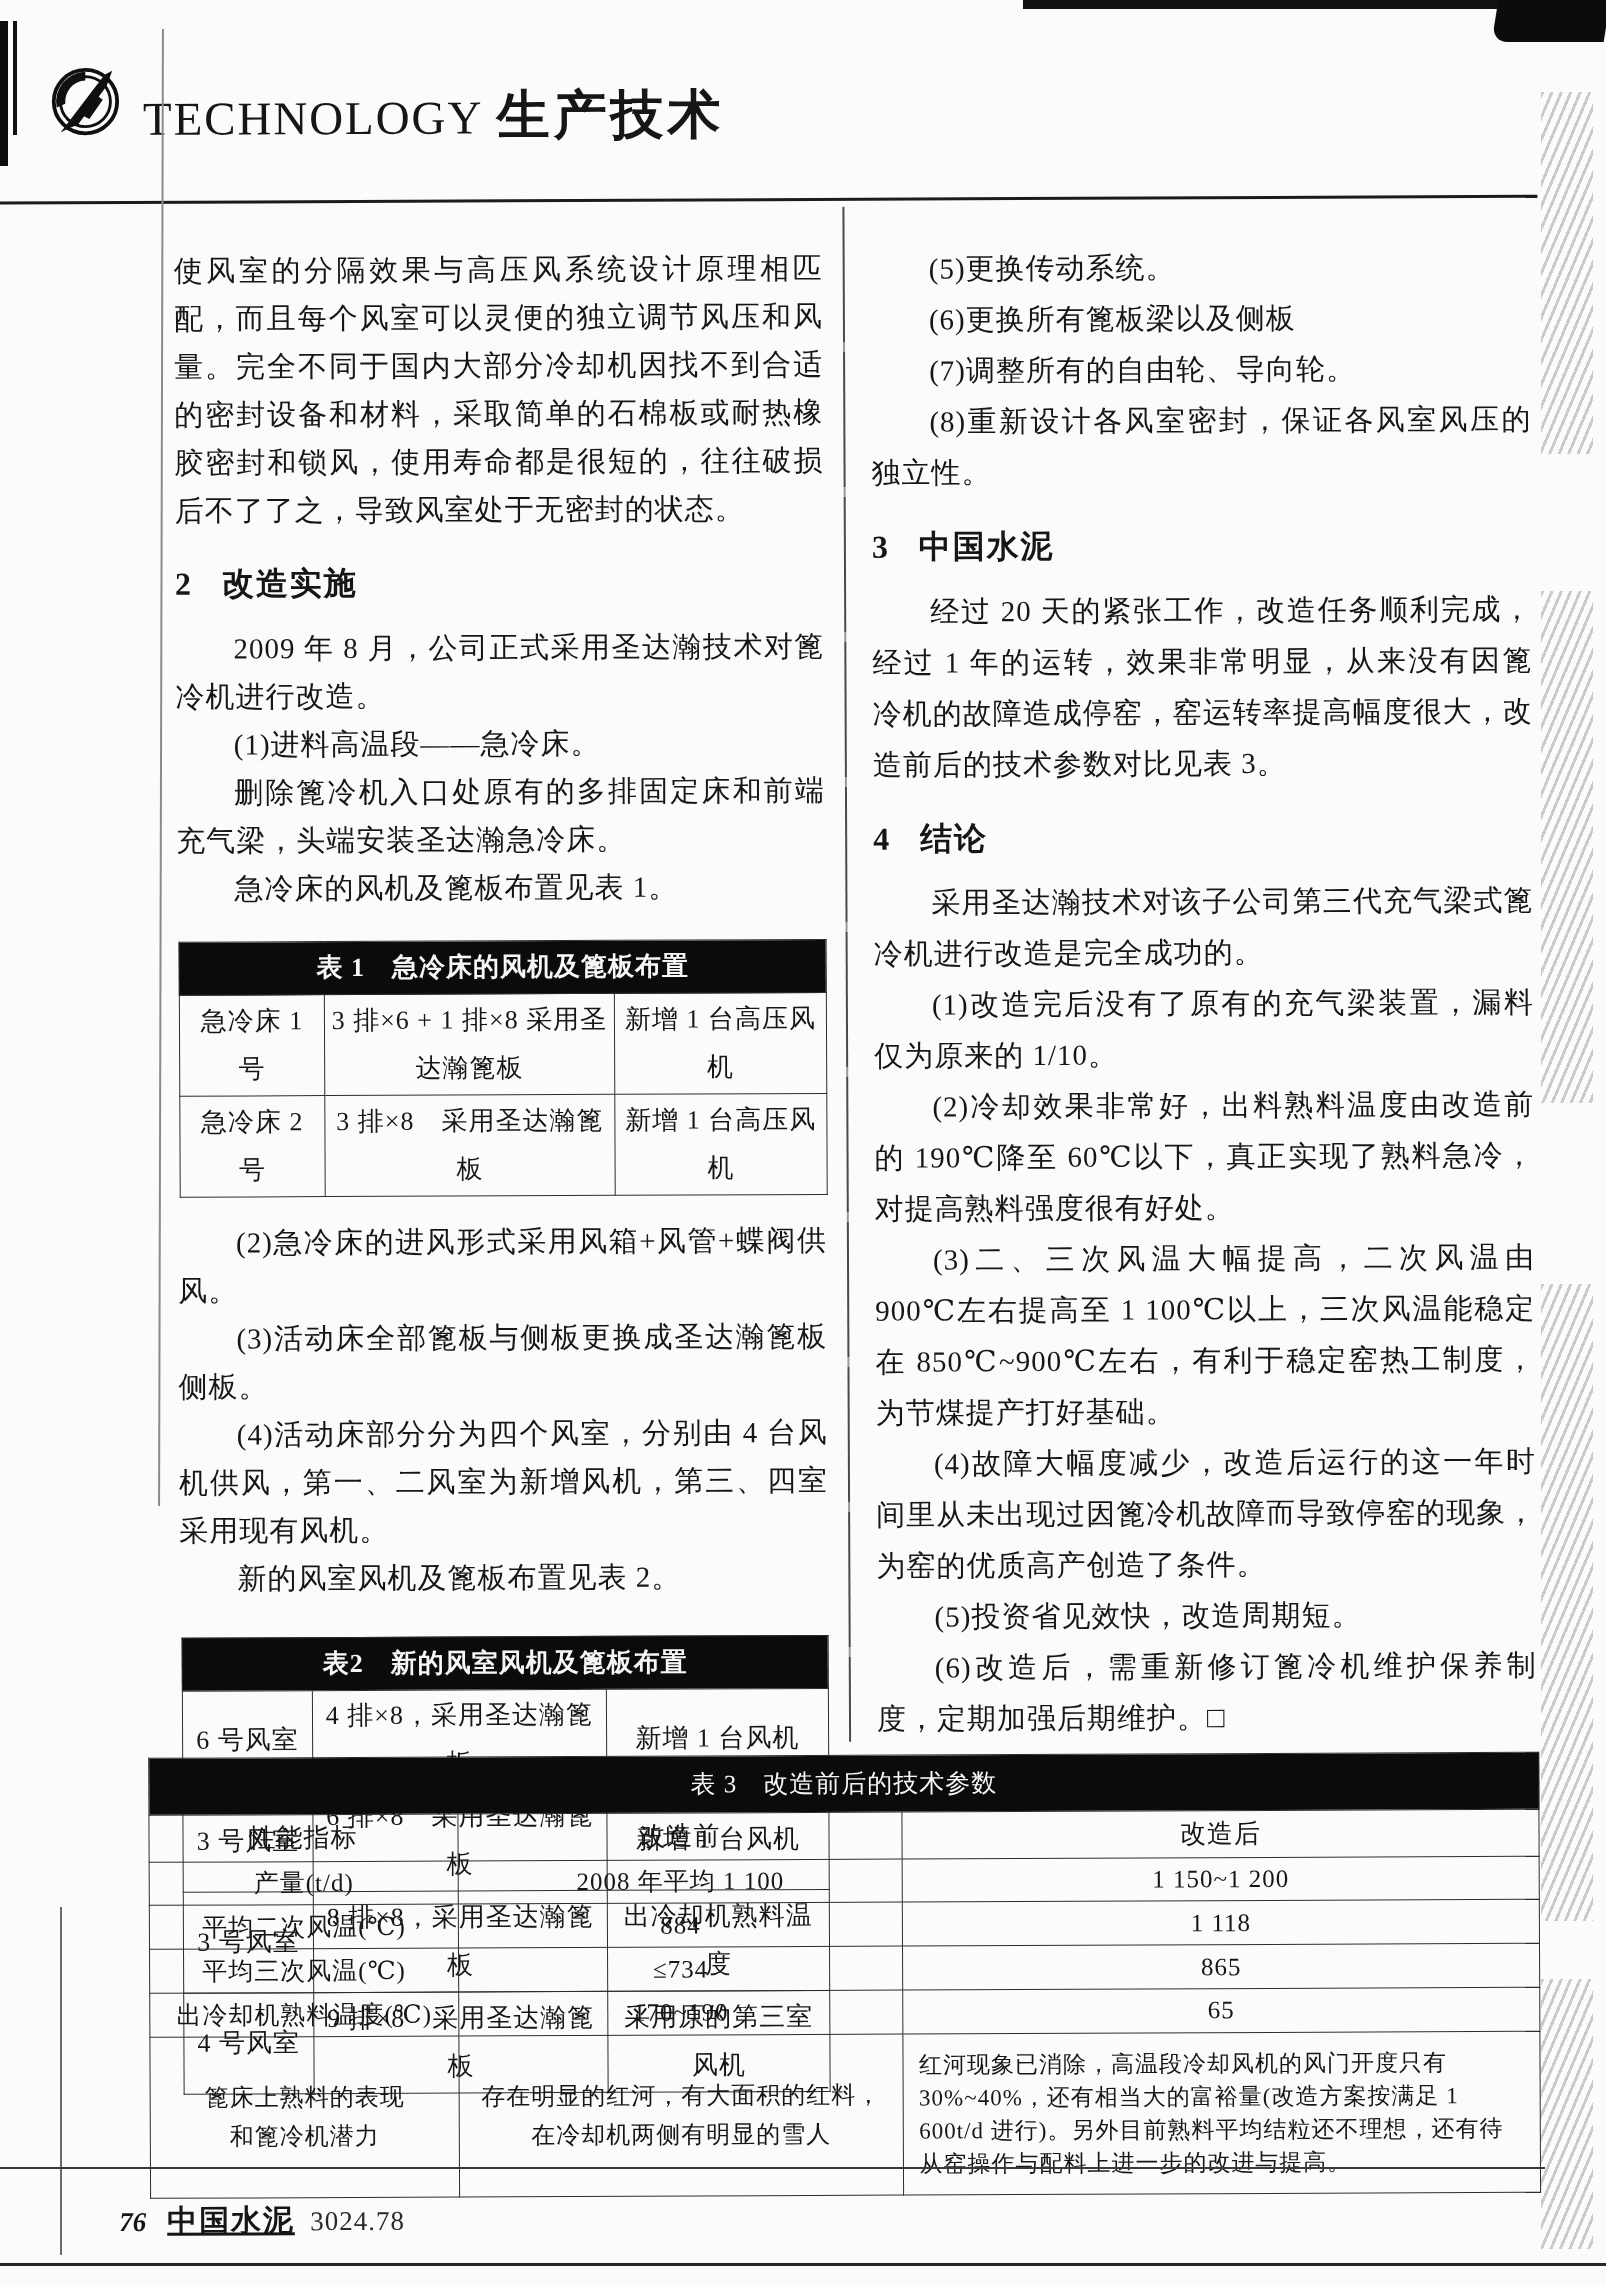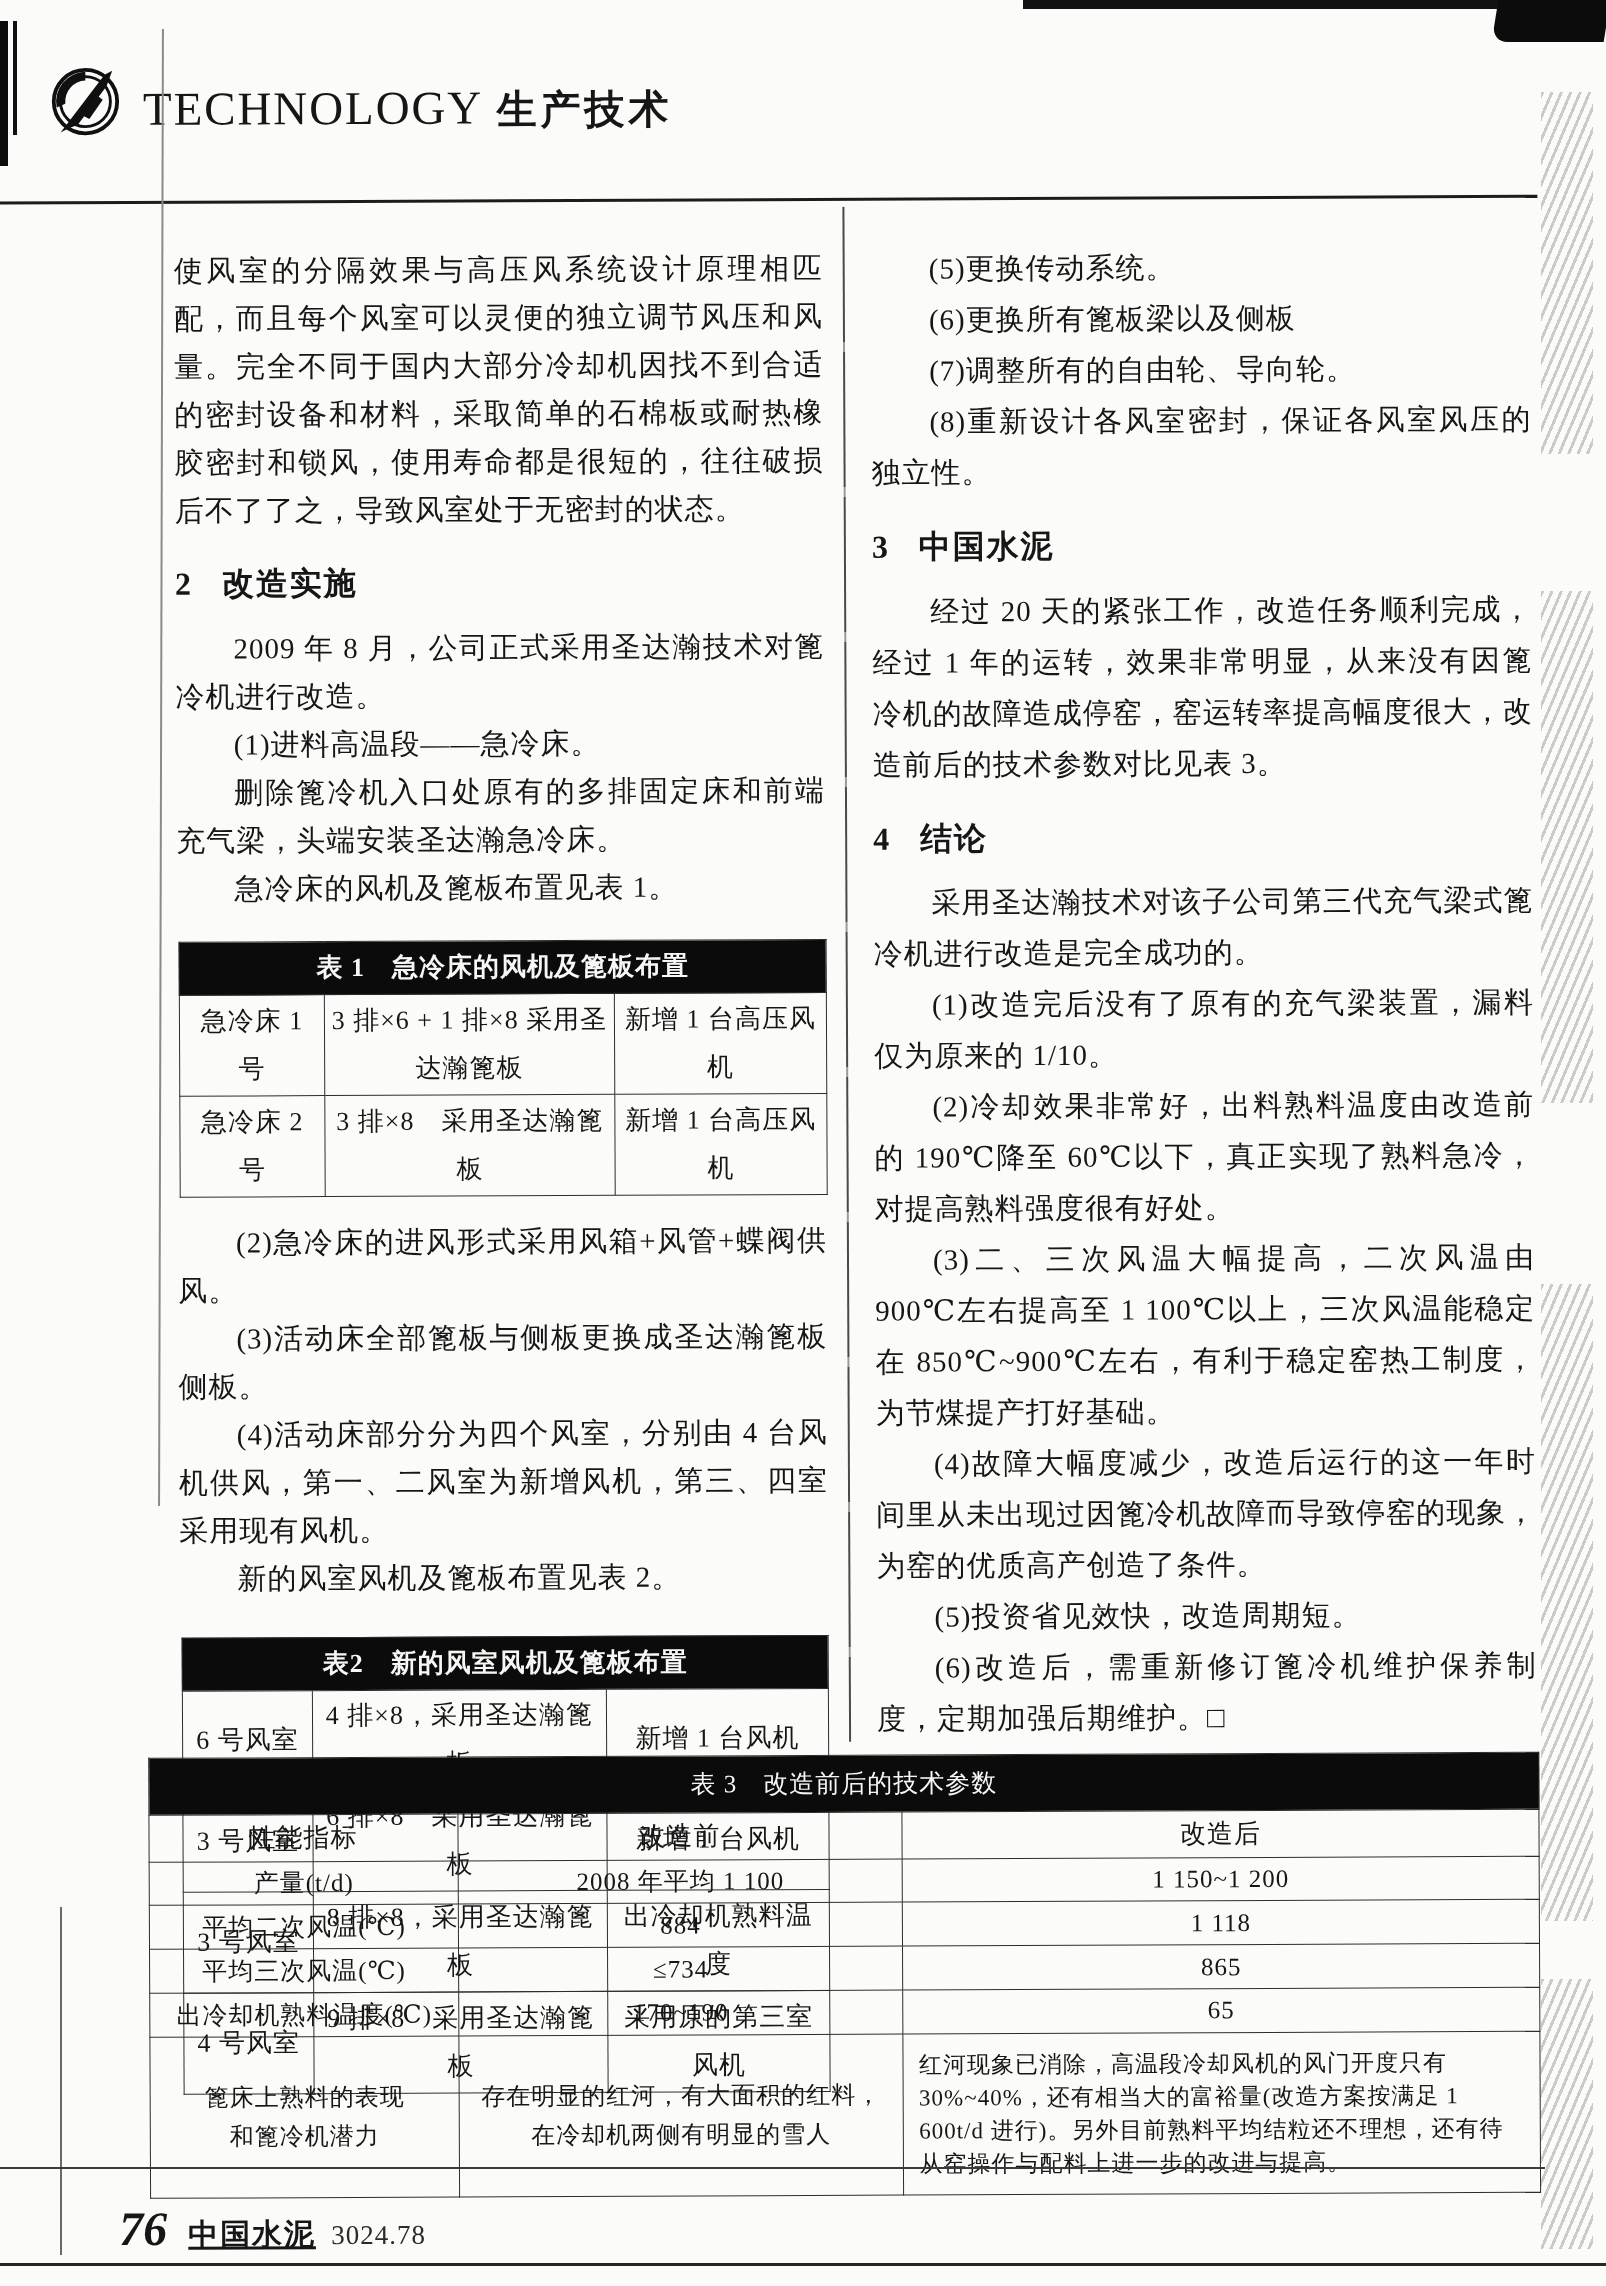--- a/index.html
+++ b/index.html
@@ -8,21 +8,21 @@
     background:#fbfbf9;
     font-family:"Liberation Serif","DejaVu Serif",serif;
     color:#161616;
   }
   #sheet{position:absolute;left:0;top:0;width:1607px;height:2286px;
     transform:rotate(-0.25deg);transform-origin:50% 45%;}
   
   .logo{position:absolute;left:53px;top:62px;width:73px;height:73px;}
   .hdr-title{position:absolute;left:147px;top:79px;white-space:nowrap;}
   .hdr-en{font-size:47px;font-weight:400;letter-spacing:1.9px;}
-  .hdr-zh{font-size:40px;font-weight:700;margin-left:13.5px;letter-spacing:3.9px;}
+  .hdr-zh{font-size:53px;font-weight:700;margin-left:13.5px;letter-spacing:3.9px;}
   .hdr-rule{position:absolute;left:0;top:198px;width:1541px;height:2.9px;background:#1c1c1c;}
   
   .col{position:absolute;text-align:justify;letter-spacing:1px;}
   .col-left{left:177px;top:244px;width:649px;font-size:29px;line-height:48px;}
   .col-right{left:874px;top:244px;width:660px;font-size:29px;line-height:51px;}
   .col p{margin:0;}
   .ind{text-indent:2em;}
   .sec-head{display:flex;align-items:baseline;font-weight:700;font-size:32px;letter-spacing:1.9px;}
   .sec-head .num{margin-right:29px;font-family:"Liberation Serif",serif;}
   .col-left .sec-head{margin:25px 0 17.4px;}
@@ -43,21 +43,21 @@
   .t3 td,.t3 th{border:1.9px solid #2d2d2d;font-size:25px;text-align:center;
     padding:1.9px 7.7px;letter-spacing:1px;font-weight:400;}
   .t3 .hrow th{height:42px;font-size:26px;}
   .t3 .drow td{height:39px;}
   .t3 .big td{height:145px;}
   .t3 .multiline{white-space:pre-line;line-height:39px;font-size:24px;}
   .t3 .longtext{text-align:left;font-size:23px;line-height:33px;padding:7.7px 15.4px;
     white-space:normal;}
   
   .footer{position:absolute;left:114px;top:2198px;display:flex;align-items:baseline;}
-  .pgnum{font-size:48px;font-style:italic;font-weight:700;margin-right:21px;}
+  .pgnum{font-size:27px;font-style:italic;font-weight:700;margin-right:21px;}
   .journal{font-size:30px;font-weight:700;letter-spacing:1.9px;margin-right:15.4px;text-decoration:underline;}
   .issue{font-size:27px;color:#2b2b2b;letter-spacing:1px;}
   
   .art{position:absolute;pointer-events:none;}
   .a-tl1{left:0;top:21px;width:7.7px;height:145px;background:#0d0d0d;}
   .a-tl2{left:12.6px;top:21px;width:4.8px;height:114px;background:#111;}
   .a-crease{left:160px;top:29px;width:1.9px;height:1477px;background:#8a8a8a;transform:rotate(0.15deg);}
   .a-bl{left:60px;top:1907px;width:1.9px;height:348px;background:#6a6a6a;}
   .a-topline{left:1023px;top:0;width:583px;height:8.7px;background:#121212;}
   .a-trblob{left:1495px;top:0;width:112px;height:42px;background:#0c0c0c;

